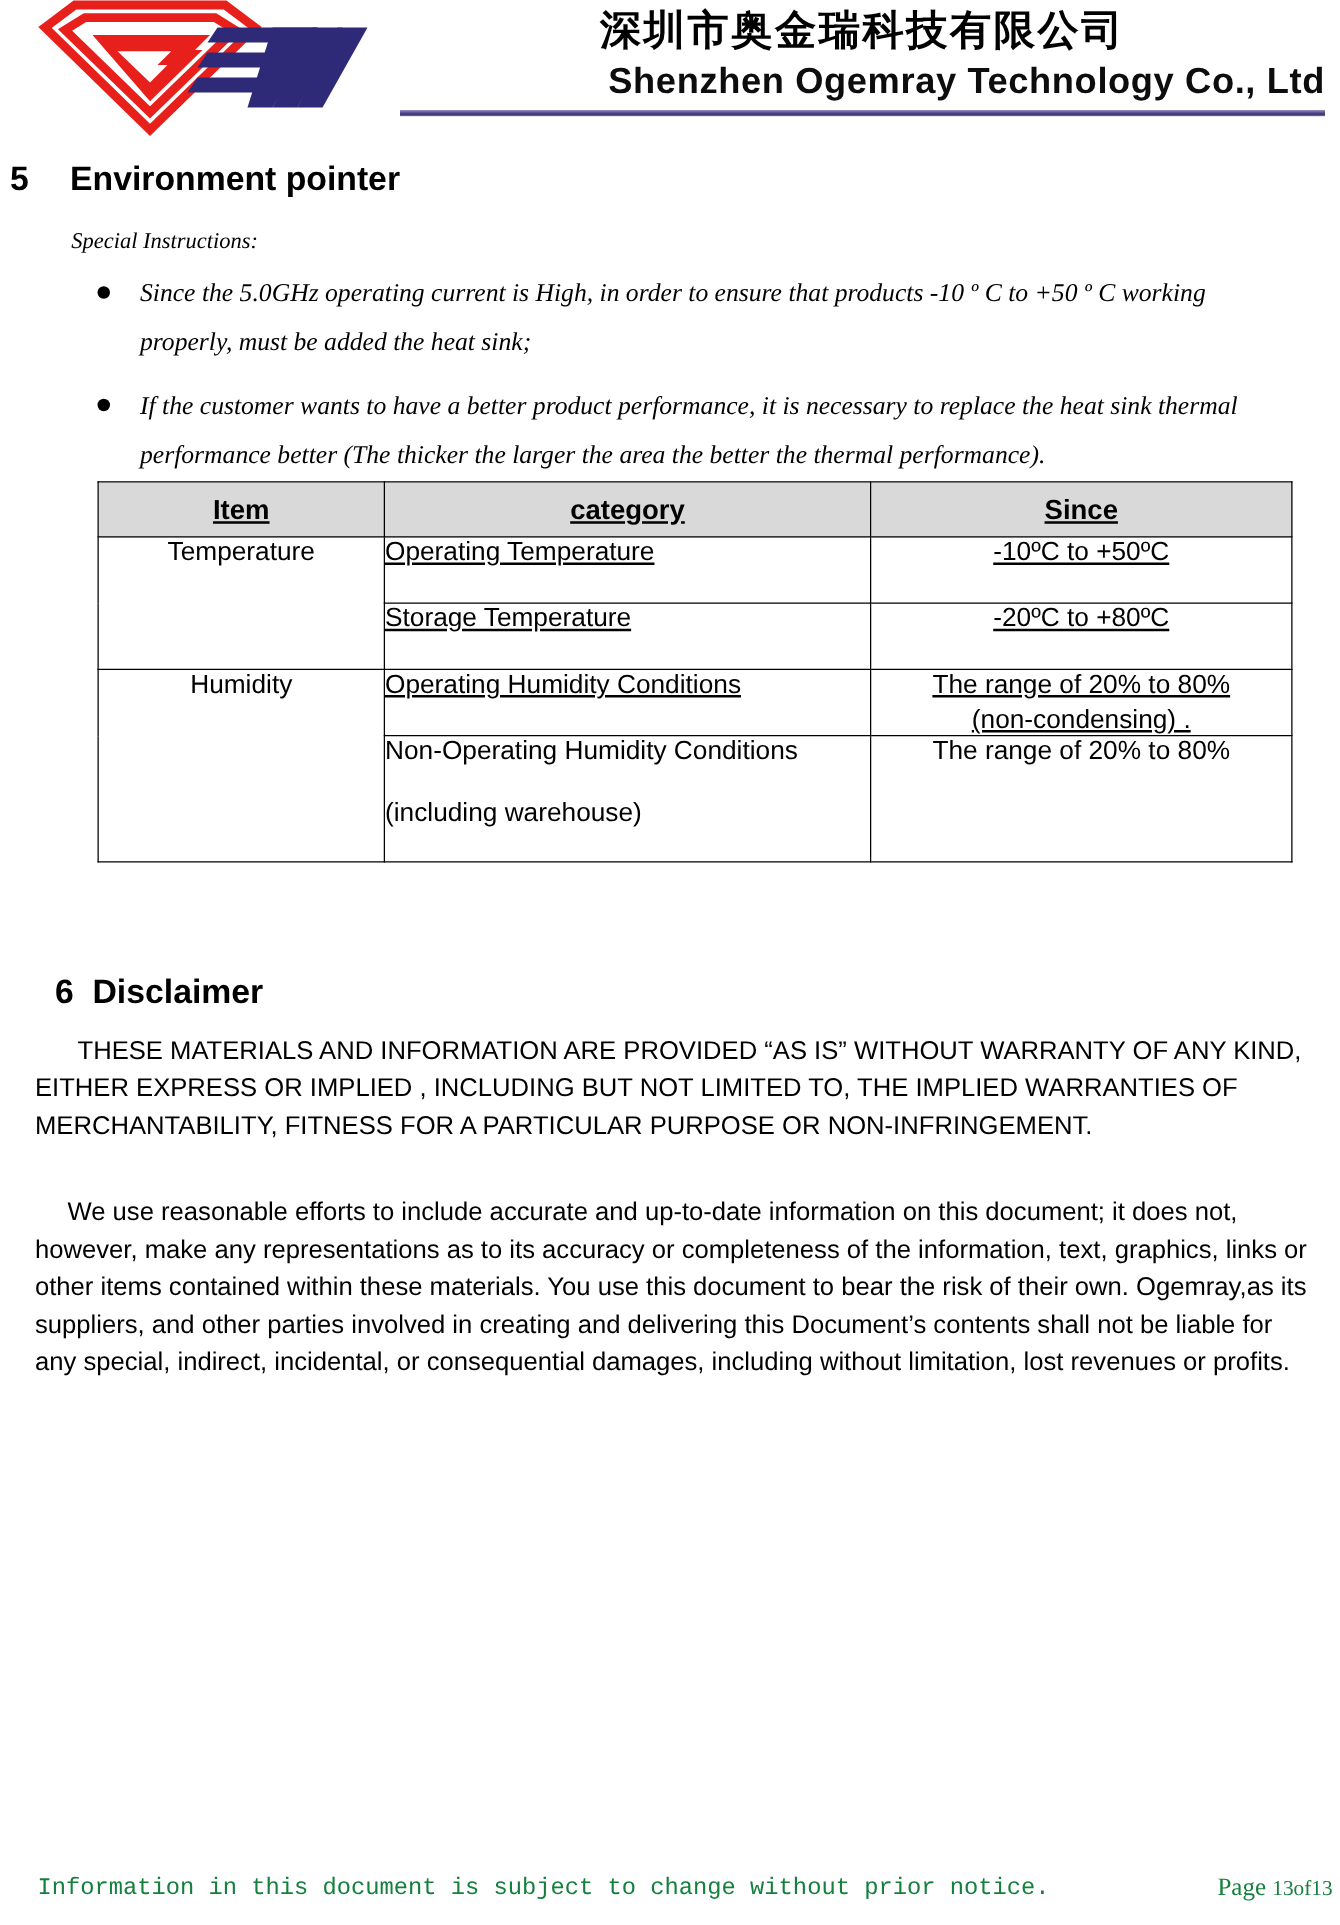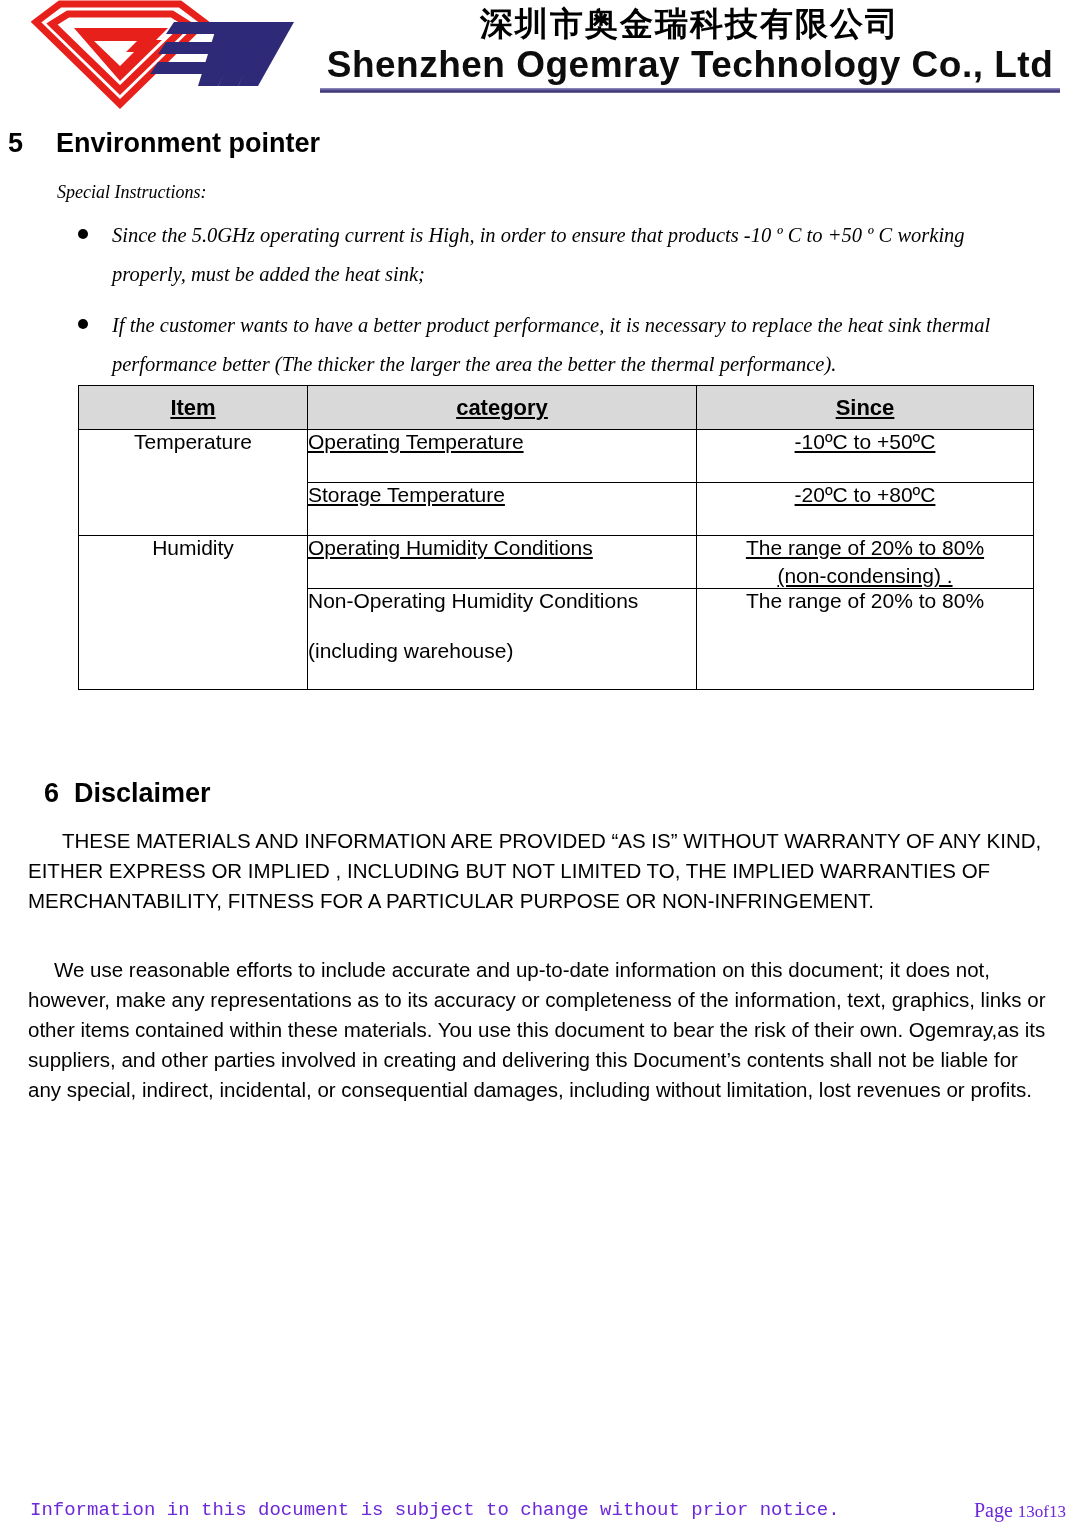--- a/index.html
+++ b/index.html
@@ -41,23 +41,23 @@
     font-size: 33px;
     letter-spacing: 2px;
     line-height: 44px;
     text-align: center;
     color: #000000;
     white-space: nowrap;
   }
   .company-en {
     font-family: "Liberation Sans", sans-serif;
     font-weight: bold;
-    font-size: 37px;
+    font-size: 29px;
     line-height: 38px;
-    text-align: center;
+    text-align: right;
     color: #0d0d0d;
     letter-spacing: 0.5px;
     white-space: nowrap;
   }
   .header-rule {
     position: absolute;
     left: 320px; top: 88px;
     width: 740px;
     height: 5px;
     background: linear-gradient(to bottom, #9a93c4 0%, #514a8e 45%, #3b3470 75%, #8f89bb 100%);
@@ -196,21 +196,21 @@
   }
 
   
   .doc-footer {
     position: absolute;
     left: 0; top: 1495px;
     width: 1072px;
     height: 36px;
     font-family: "Liberation Mono", monospace;
     font-size: 19px;
-    color: #6d28d9;
+    color: #15803d;
   }
   .footer-note {
     position: absolute;
     left: 30px; top: 4px;
     white-space: nowrap;
   }
   .footer-page {
     position: absolute;
     right: 6px; top: 4px;
     white-space: nowrap;

